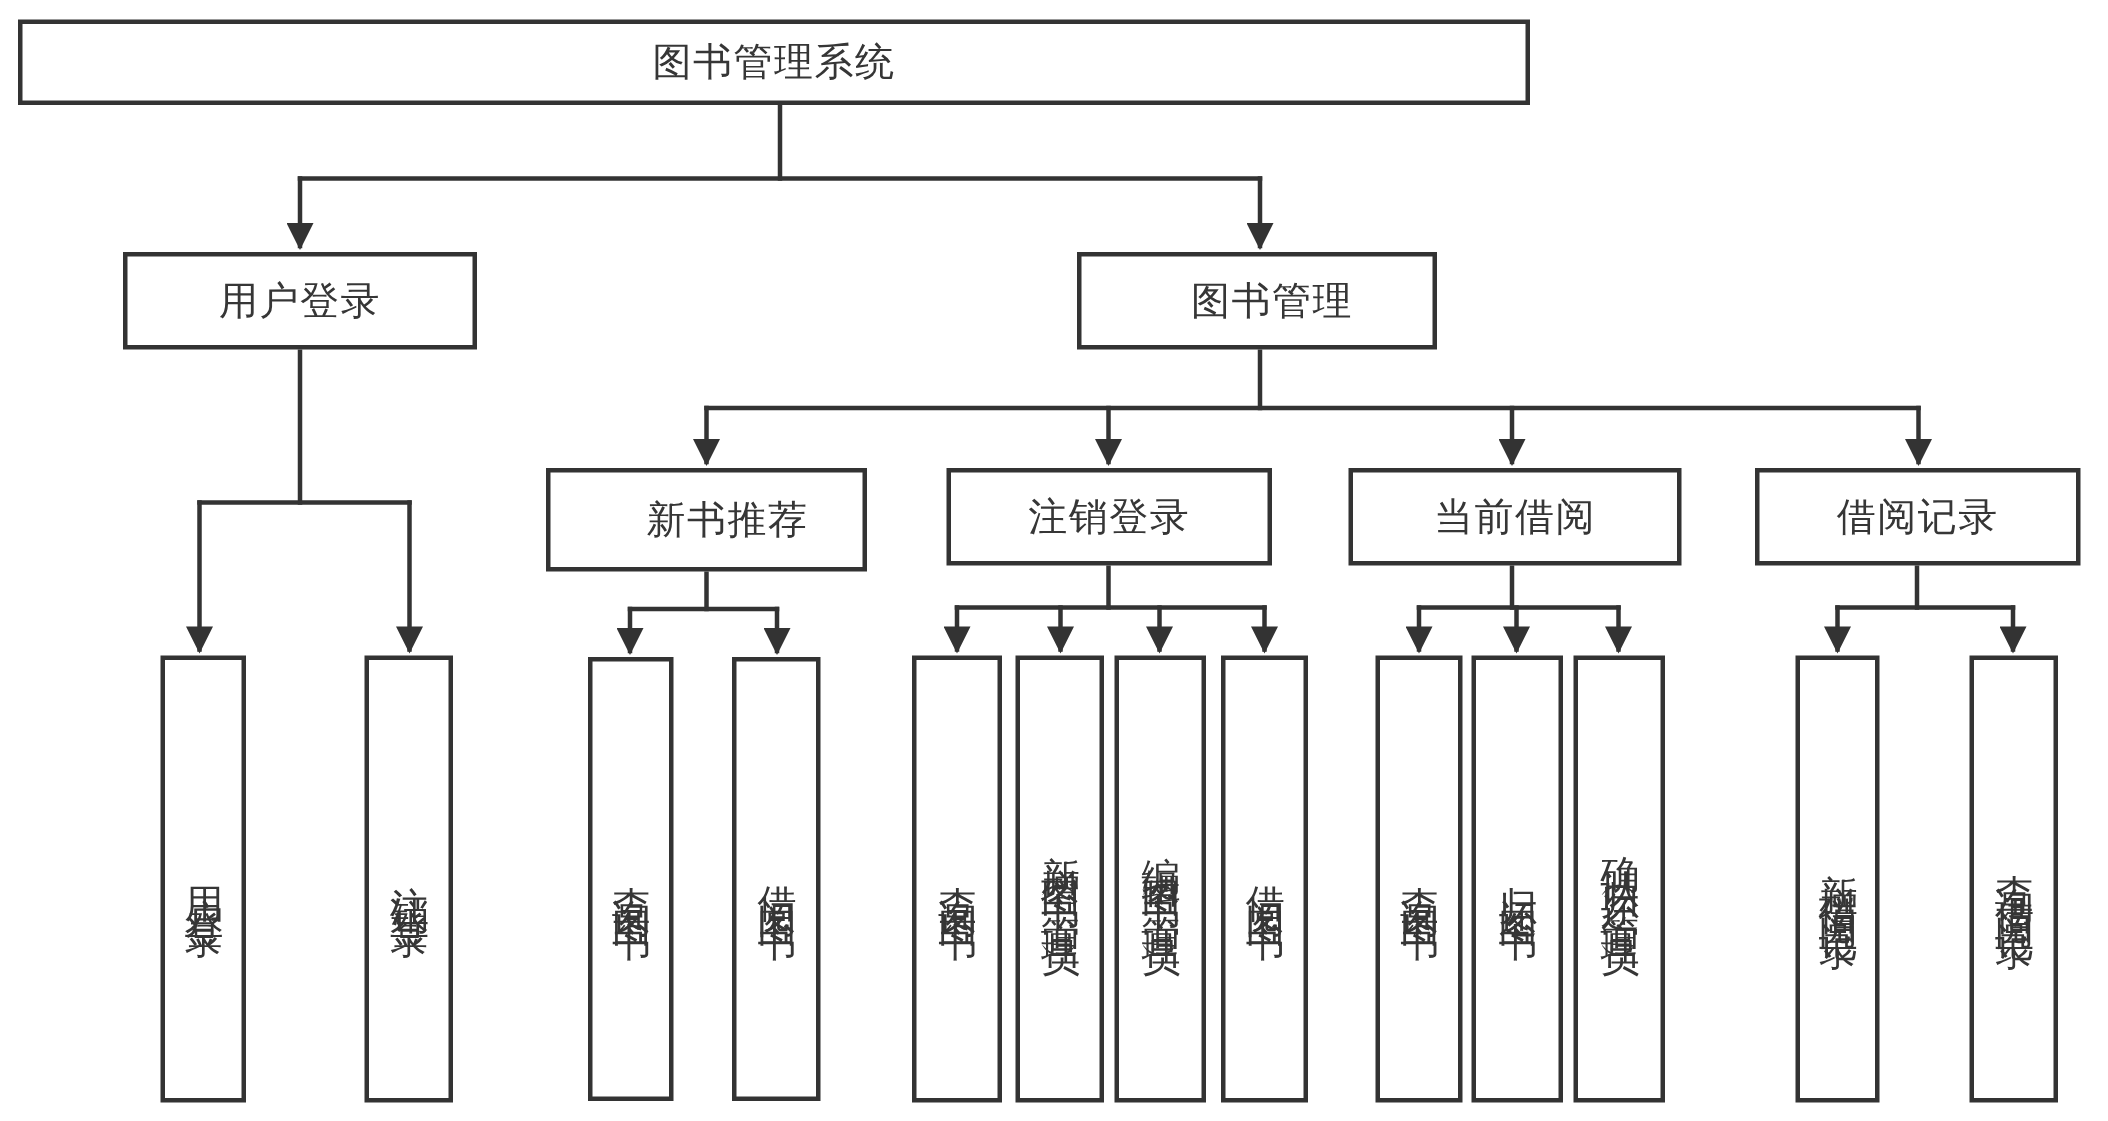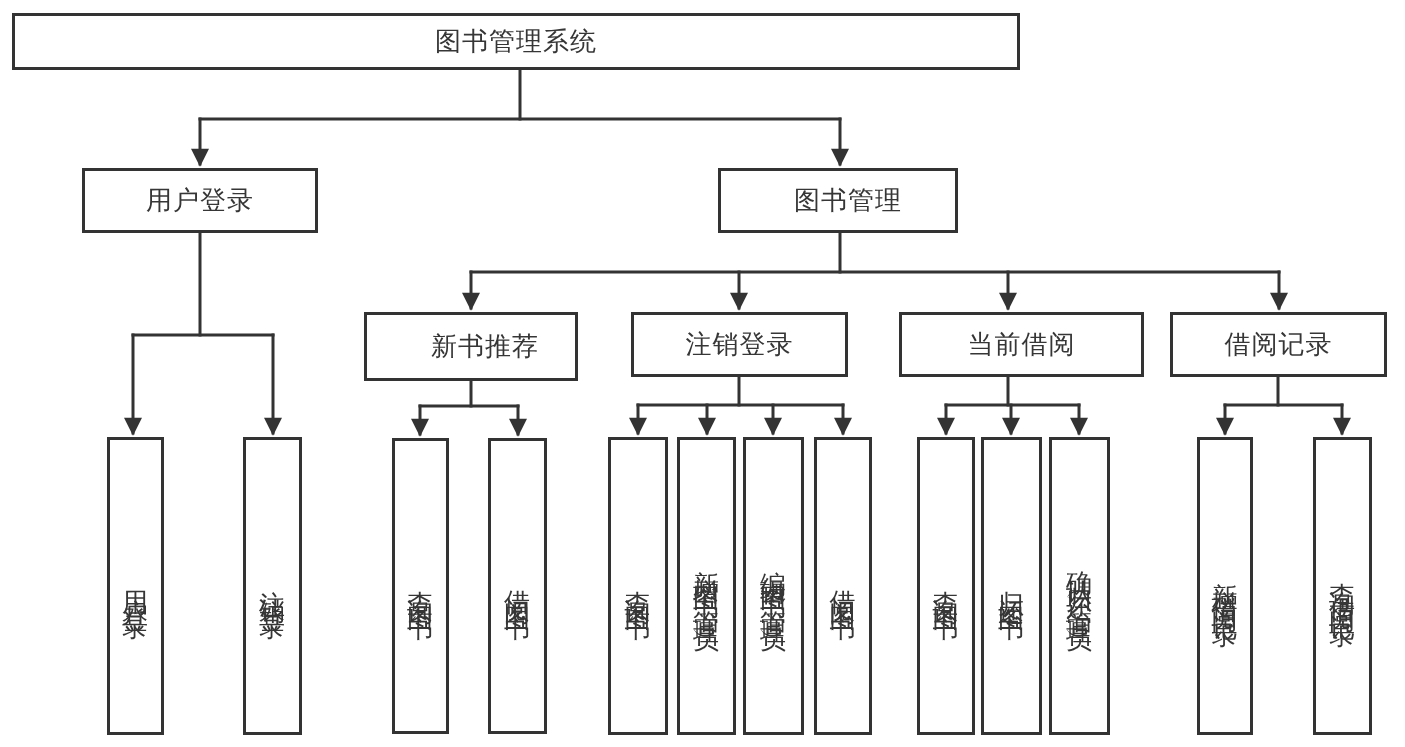--- a/index.html
+++ b/index.html
@@ -123,21 +123,21 @@
   <div class="box h" style="left:718px; top:168px; width:240px; height:65px;padding-left:20px;">
     <span>图书管理</span>
   </div>
 
   <div class="box h" style="left:364px; top:312px; width:214px; height:69px;padding-left:28px;">
     <span>新书推荐</span>
   </div>
   <div class="box h" style="left:631px; top:312px; width:217px; height:65px;">
     <span>注销登录</span>
   </div>
-  <div class="box h" style="left:899px; top:312px; width:245px; height:65px;">
+  <div class="box h" style="left:899px; top:312px; width:222px; height:65px;">
     <span>当前借阅</span>
   </div>
   <div class="box h" style="left:1170px; top:312px; width:217px; height:65px;">
     <span>借阅记录</span>
   </div>
 
   <div class="box v" style="left:107px; top:437px; width:57px; height:298px;">
     <span>用户登录</span>
   </div>
   <div class="box v" style="left:243px; top:437px; width:59px; height:298px;">

